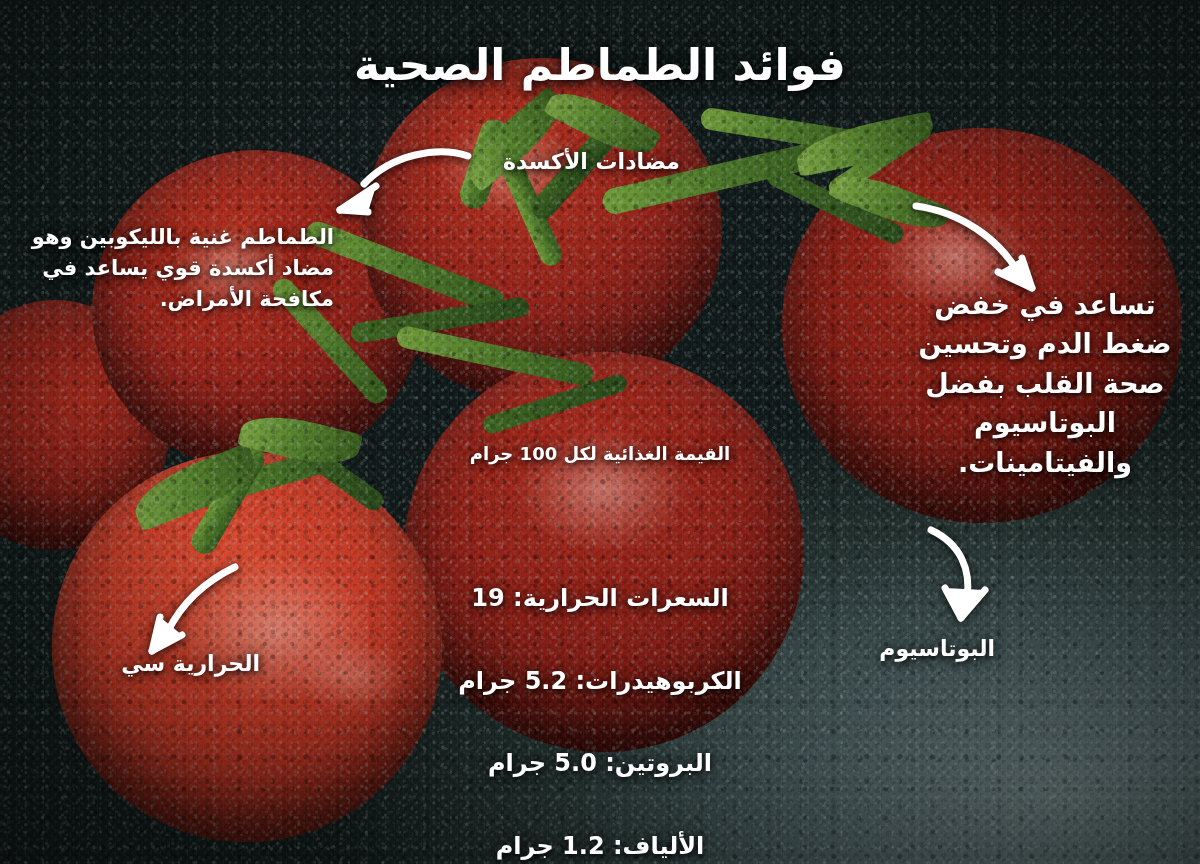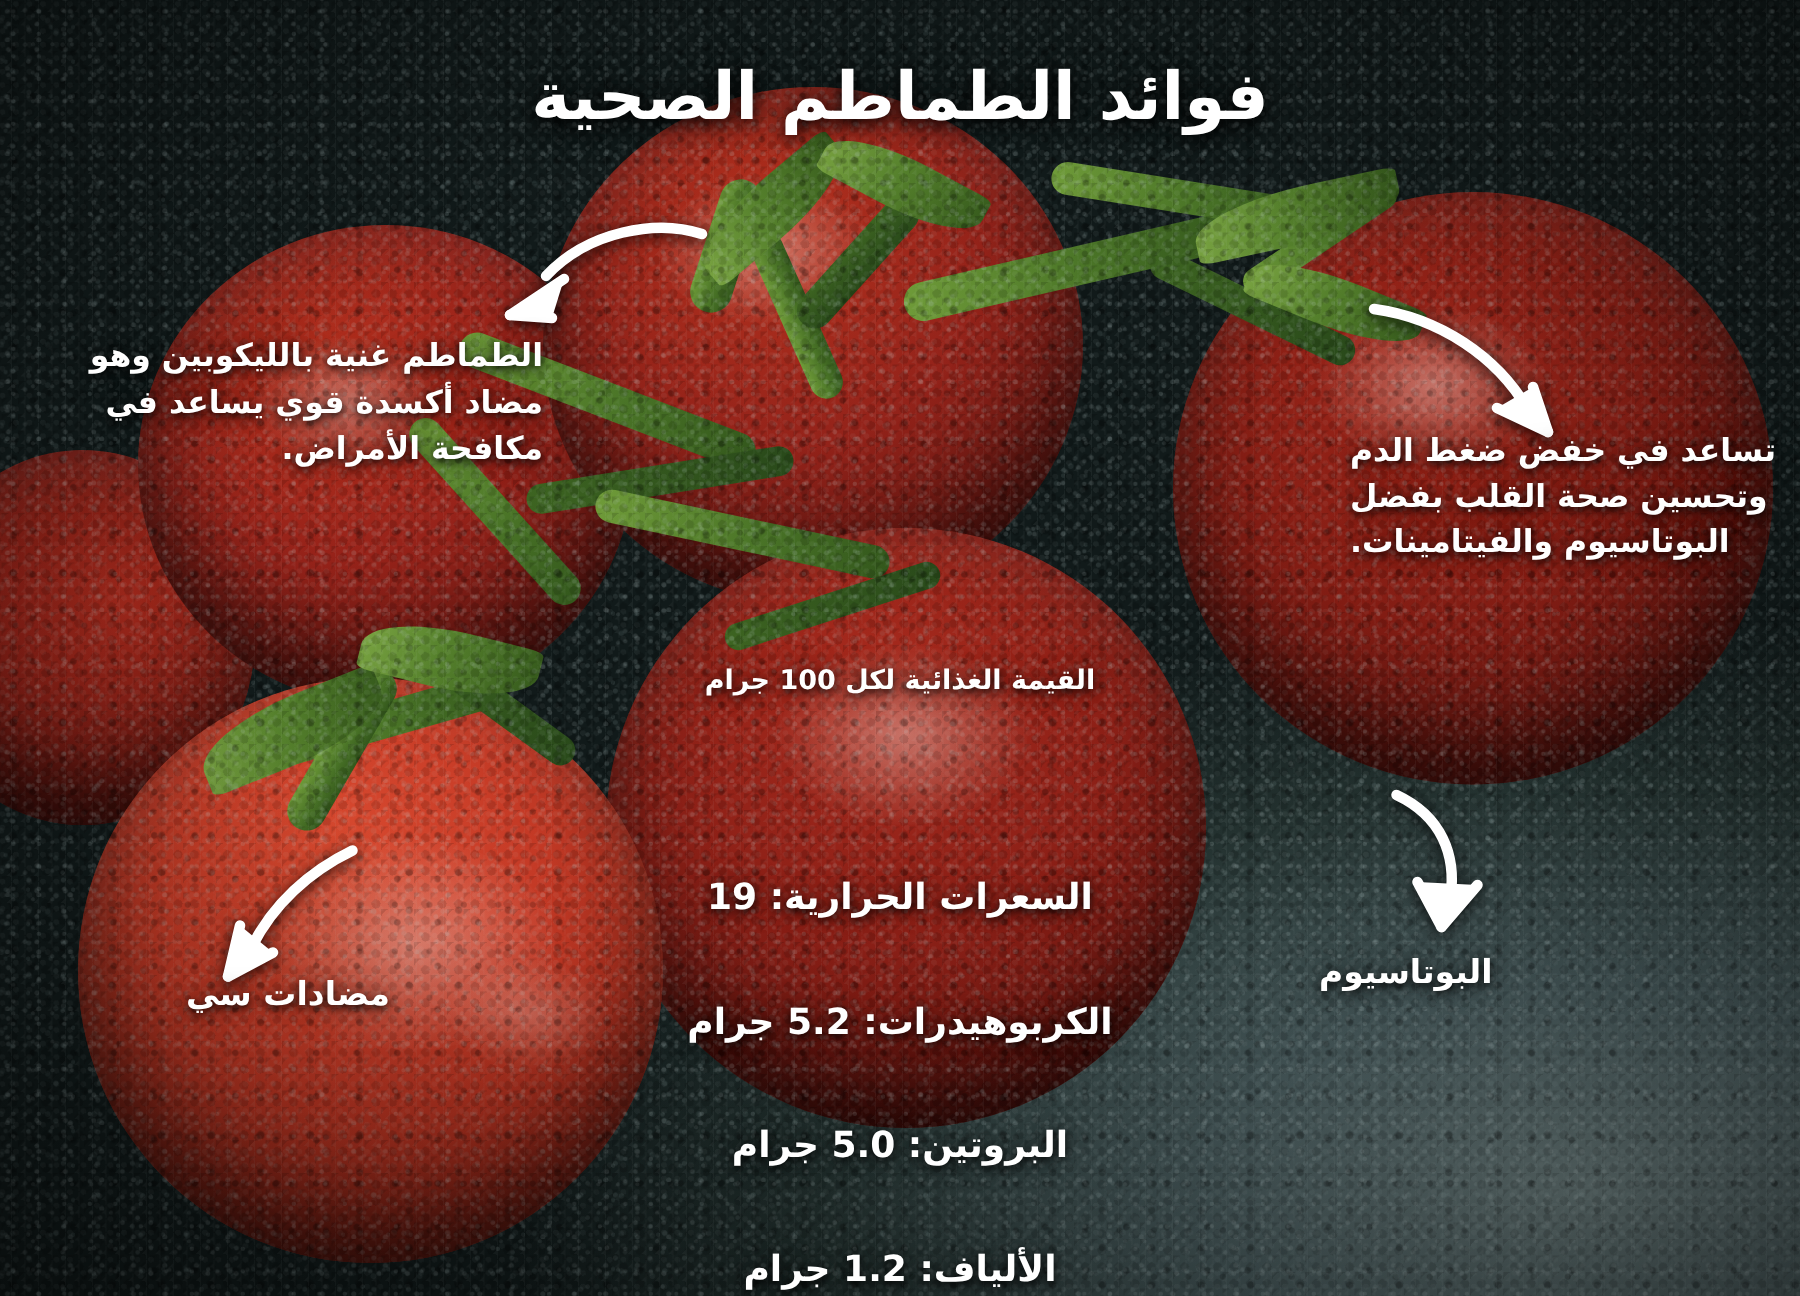--- a/index.html
+++ b/index.html
@@ -127,27 +127,27 @@
     text-align:center;
     font-size:44px;
     font-weight:700;
     letter-spacing:.2px;
     text-shadow:0 3px 10px rgba(0,0,0,.9), 0 0 24px rgba(0,0,0,.6);
   }
   .label{ font-size:22px; font-weight:700; }
 
   .lbl-antiox{ top:146px; right:520px; }
   .body-antiox{
-    top:222px; right:838px; width:330px;
+    top:222px; right:866px; width:330px;
     font-size:21px; line-height:1.48;
   }
 
   .body-heart{
     top:285px; right:10px; width:290px;
-    text-align:left; font-size:21px; line-height:1.46;
+    text-align:center; font-size:27px; line-height:1.46;
   }
 
   .lbl-vitc{ top:648px; right:940px; }
   .lbl-potassium{ top:633px; right:205px; }
 
   .nutri{
     top:418px; left:0; width:1200px;
     text-align:center;
   }
   .nutri-head{ font-size:18px; font-weight:700; }
@@ -204,20 +204,21 @@
   <div class="calyx-leaf" style="left:545px;top:105px;width:115px;height:36px;transform:rotate(28deg);"></div>
   <div class="calyx-leaf" style="left:795px;top:125px;width:140px;height:38px;transform:rotate(-12deg);"></div>
   <div class="calyx-leaf" style="left:830px;top:185px;width:120px;height:34px;transform:rotate(22deg);"></div>
 
   <div class="bg-grain"></div>
   <div class="bg-grain2"></div>
   <div class="bg-vignette"></div>
 
   <div class="txt title">فوائد الطماطم الصحية</div>
 
+  <div class="txt label lbl-antiox">مضادات الأكسدة</div>
 
   <div class="arrow" style="left:318px;top:140px;">
     <svg width="160" height="95" viewBox="0 0 160 95">
       <path d="M150 16 C120 6 74 14 46 44" fill="none" stroke="#ffffff" stroke-width="7" stroke-linecap="round"></path>
       <path d="M22 70 L58 46 L50 72 Z" fill="#ffffff"></path>
       <path d="M22 70 L58 46" stroke="#ffffff" stroke-width="7" stroke-linecap="round" fill="none"></path>
       <path d="M22 70 L50 72" stroke="#ffffff" stroke-width="7" stroke-linecap="round" fill="none"></path>
     </svg>
   </div>
 
@@ -248,21 +249,21 @@
 
   <div class="arrow" style="left:130px;top:555px;">
     <svg width="120" height="105" viewBox="0 0 120 105">
       <path d="M105 12 C76 26 52 48 38 76" fill="none" stroke="#ffffff" stroke-width="7" stroke-linecap="round"></path>
       <path d="M22 96 L30 62 L52 80 Z" fill="#ffffff"></path>
       <path d="M22 96 L30 62" stroke="#ffffff" stroke-width="7" stroke-linecap="round" fill="none"></path>
       <path d="M22 96 L52 80" stroke="#ffffff" stroke-width="7" stroke-linecap="round" fill="none"></path>
     </svg>
   </div>
 
-  <div class="txt label lbl-vitc">مضادات سي</div>
+  <div class="txt label lbl-vitc">الحرارية سي</div>
 
   <div class="arrow" style="left:905px;top:518px;">
     <svg width="110" height="105" viewBox="0 0 110 105">
       <path d="M26 12 C56 26 66 52 62 80" fill="none" stroke="#ffffff" stroke-width="7" stroke-linecap="round"></path>
       <path d="M56 100 L40 70 L80 72 Z" fill="#ffffff"></path>
       <path d="M56 100 L40 70" stroke="#ffffff" stroke-width="7" stroke-linecap="round" fill="none"></path>
       <path d="M56 100 L80 72" stroke="#ffffff" stroke-width="7" stroke-linecap="round" fill="none"></path>
     </svg>
   </div>
 

